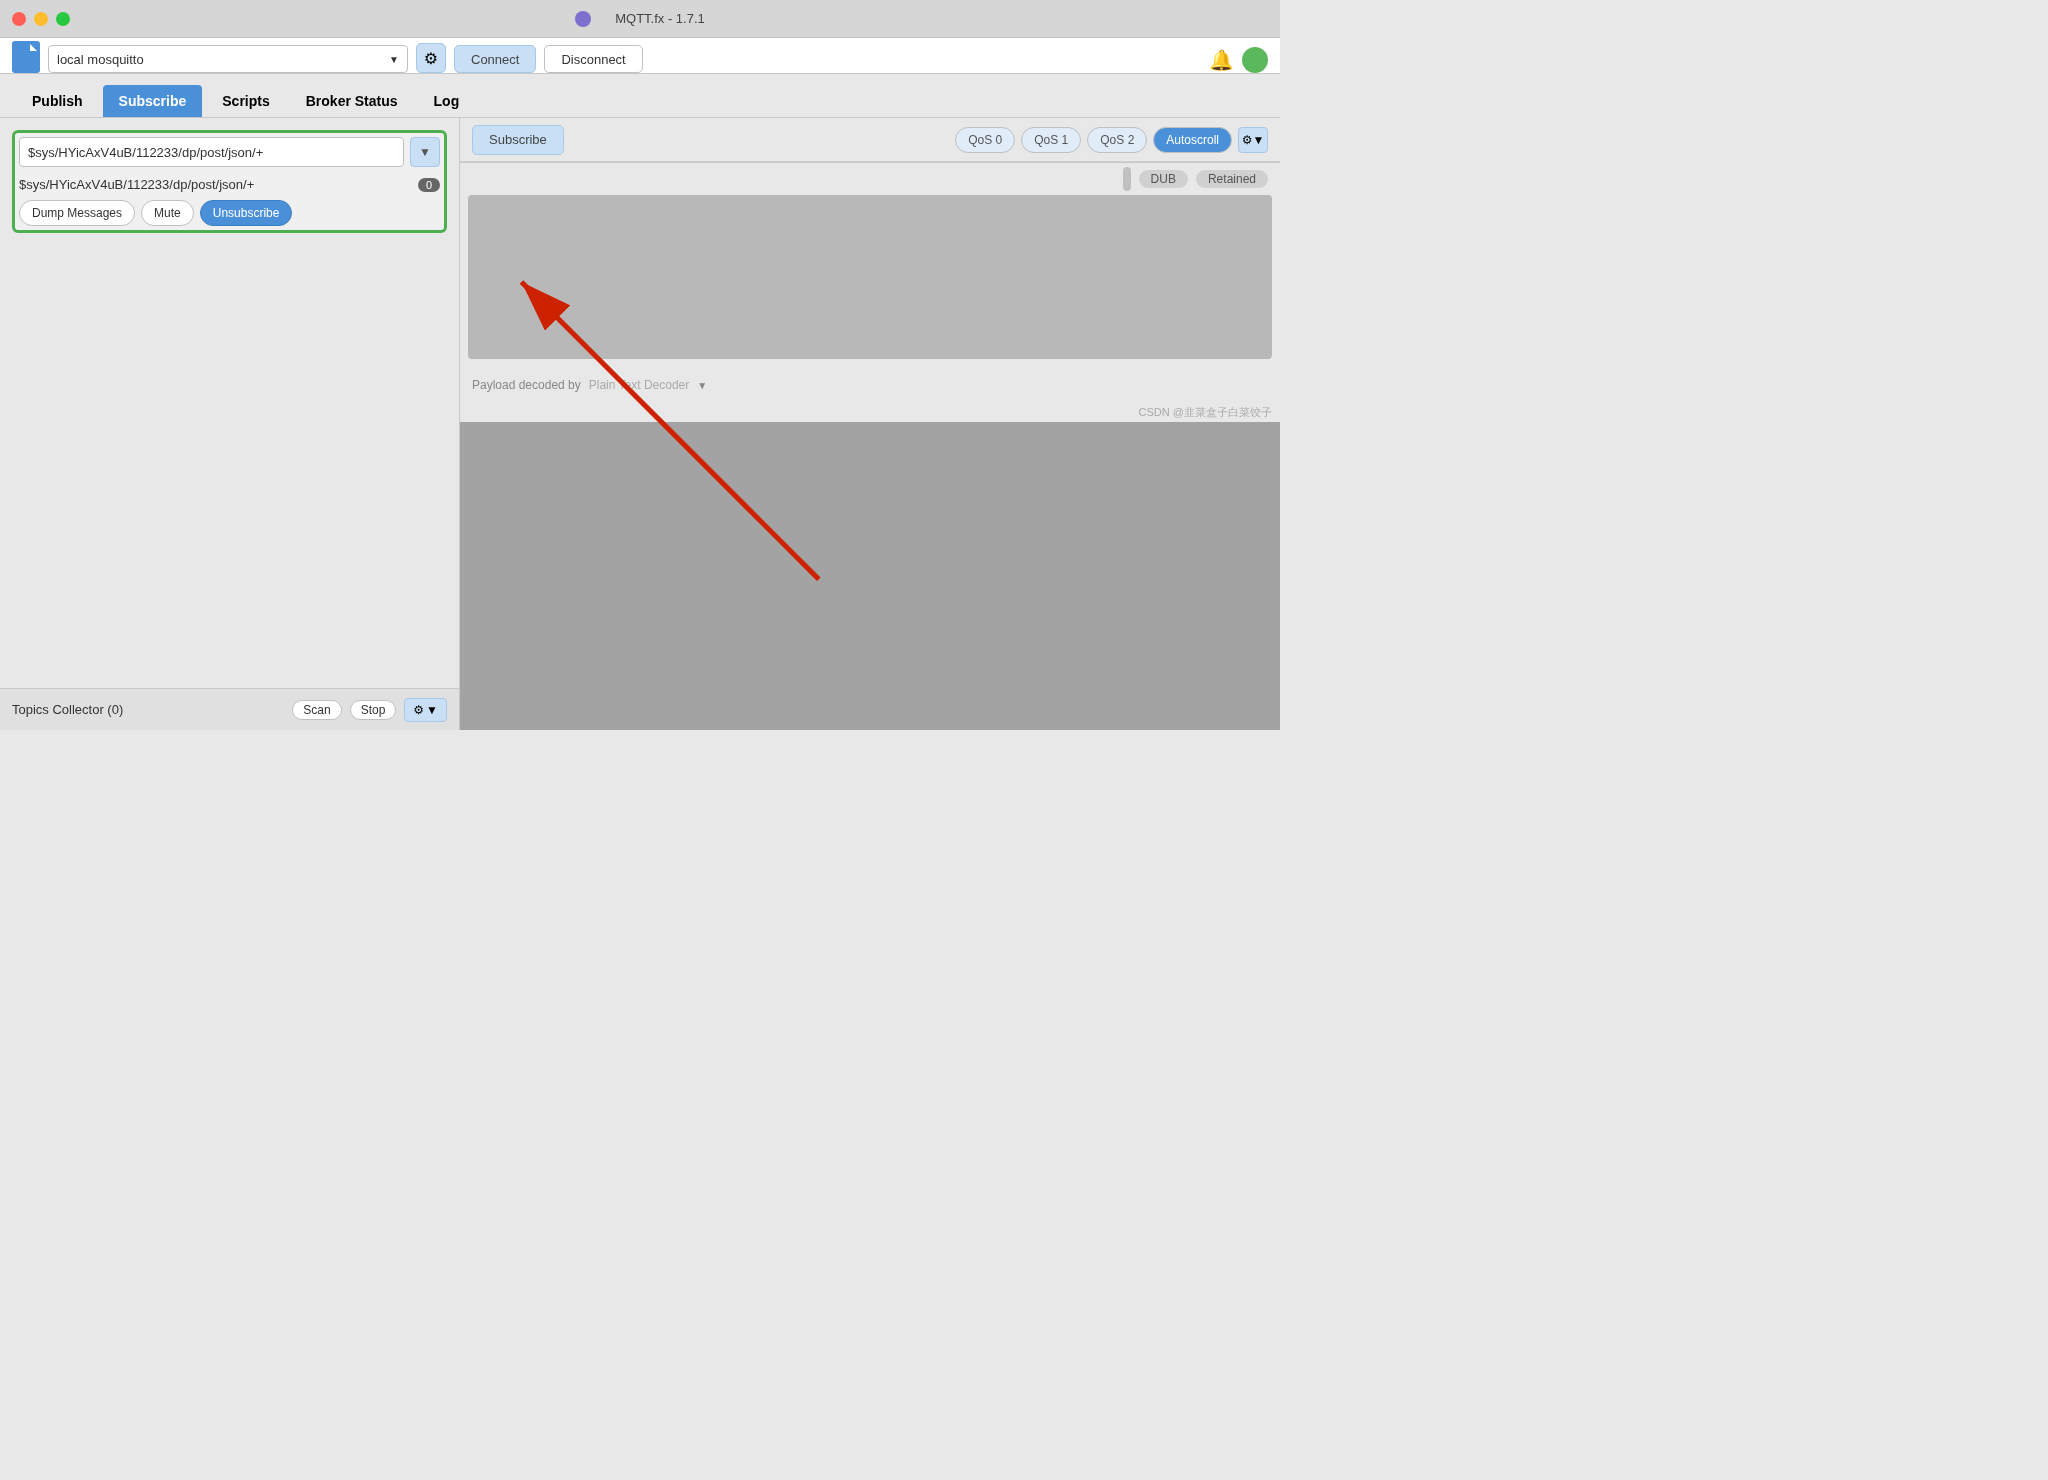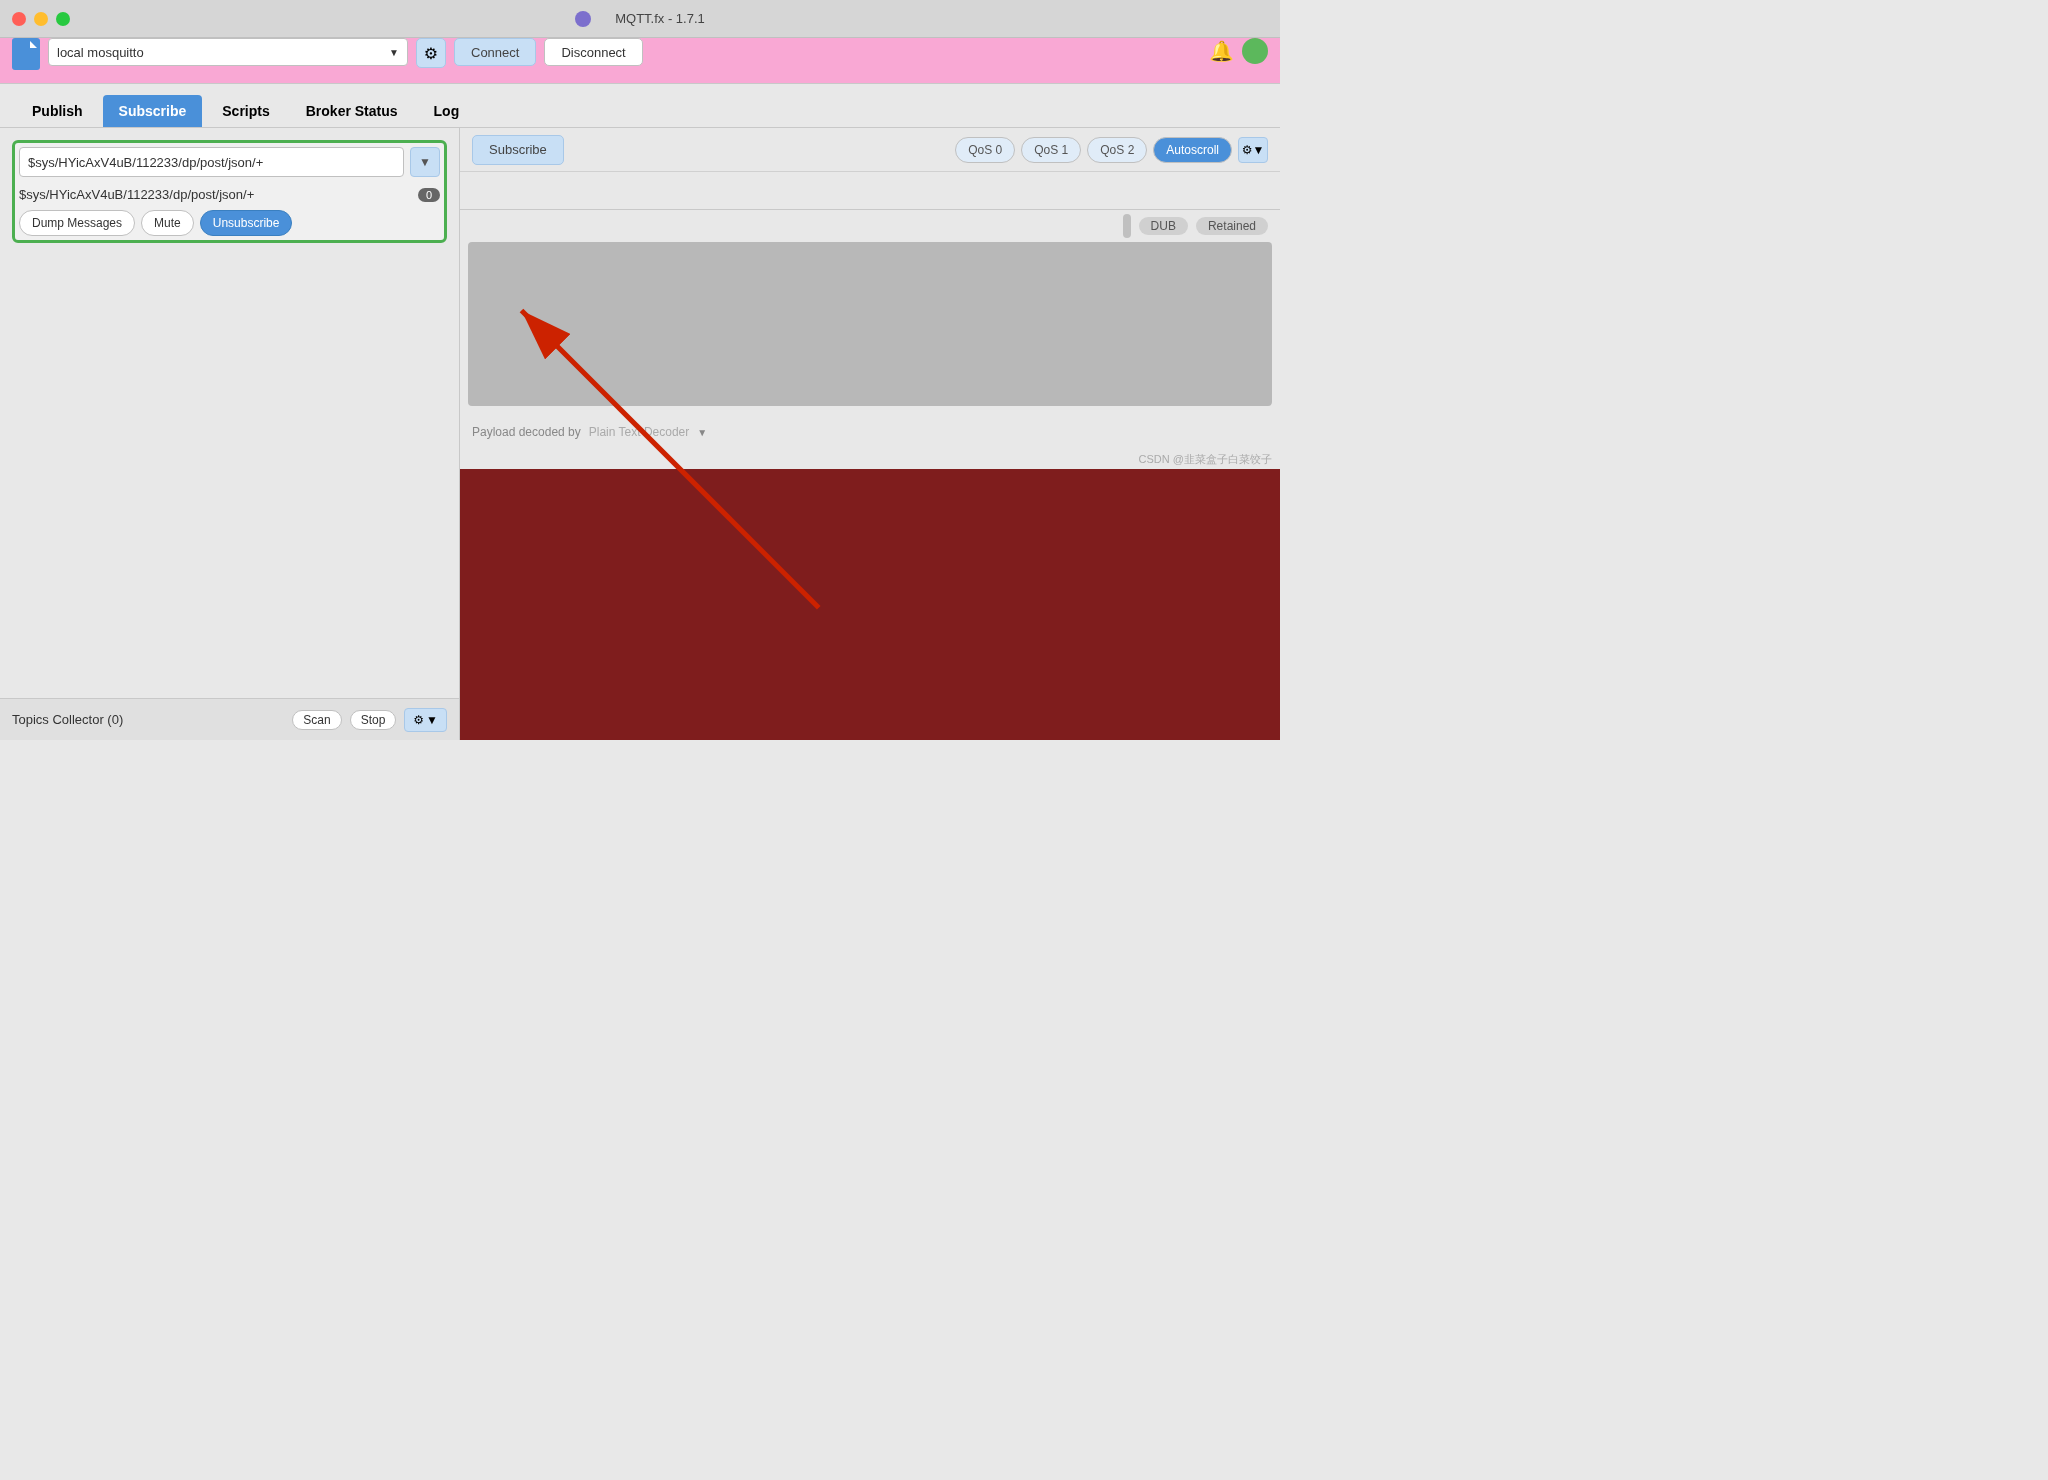--- a/index.html
+++ b/index.html
@@ -50,24 +50,24 @@
     .mqtt-icon {
       width: 16px;
       height: 16px;
       background: #7c6fcd;
       border-radius: 50%;
       display: inline-block;
     }
 
     
     .toolbar {
-      background: #f9a8d4;
-      height: 46px;
-      display: flex;
-      align-items: flex-start;
+      background: #ffffff;
+      height: 36px;
+      display: flex;
+      align-items: flex-end;
       padding: 0 12px;
       gap: 8px;
       border-bottom: 1px solid #c8c8c8;
     }
     .doc-icon {
       width: 28px;
       height: 32px;
       background: #4a90d9;
       border-radius: 3px;
       position: relative;
@@ -374,25 +374,24 @@
       display: flex;
       align-items: center;
       justify-content: center;
       cursor: pointer;
       font-size: 12px;
     }
 
     
     .message-area {
       flex: 1;
-      background: #7f1d1d;
+      background: #a3a3a3;
       position: relative;
       display: flex;
       flex-direction: column;
-      margin-top: 37px;
     }
 
     
     .bottom-message-panel {
       height: 260px;
       border-top: 1px solid #c8c8c8;
       background: #e8e8e8;
       display: flex;
       flex-direction: column;
     }

